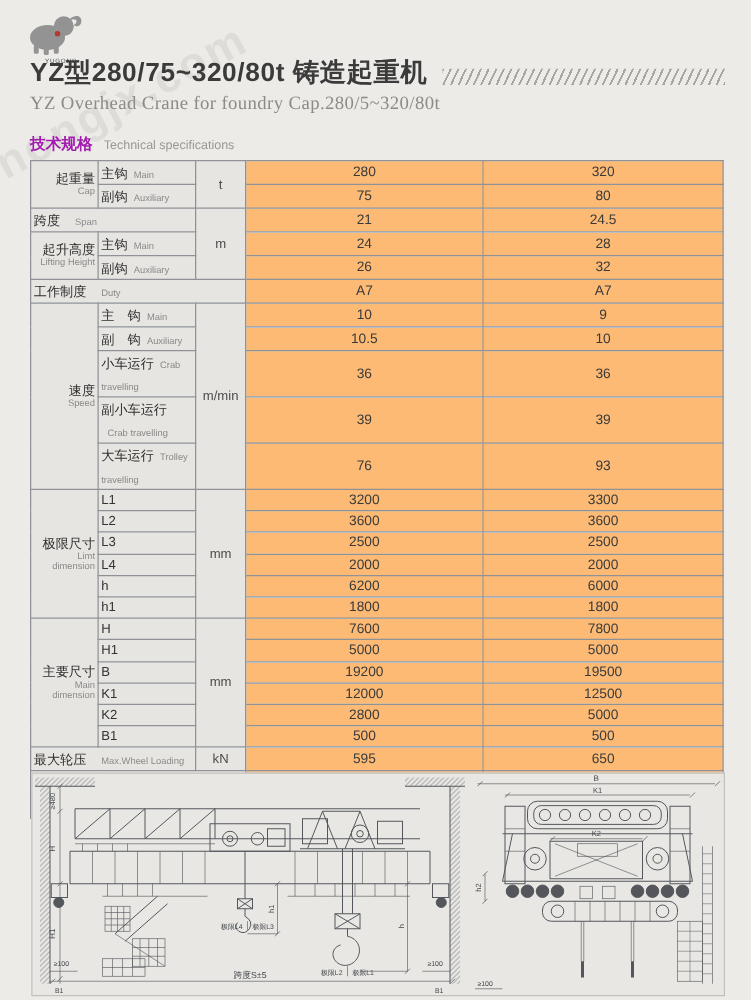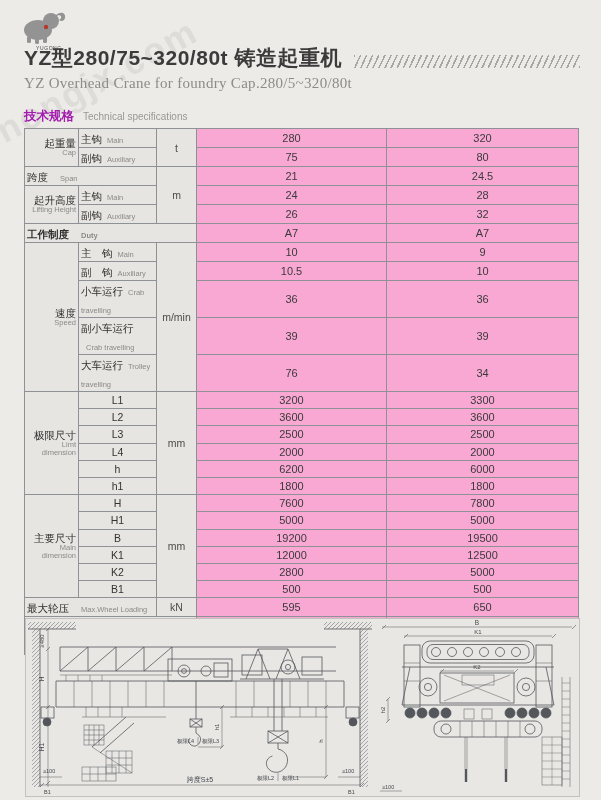--- a/index.html
+++ b/index.html
@@ -25,34 +25,34 @@
   .subtitle{position:absolute;left:24px;top:75px;font-family:"Liberation Serif",serif;
     font-weight:normal;font-size:15px;color:#8d8b88;letter-spacing:.3px;}
   .sec{position:absolute;left:24px;top:106px;}
   .sec .cn{font-size:12.5px;font-weight:bold;color:#a21caf;}
   .sec .en{font-size:10px;color:#9a9894;margin-left:9px;}
   
   table.spec{position:absolute;left:24px;top:128px;width:554px;
     border-collapse:collapse;table-layout:fixed;border:1.5px solid #6f7377;}
   table.spec td{border:1px solid #8e9296;padding:0 2px;height:16.2px;overflow:hidden;vertical-align:middle;}
   td.group,td.sub,td.subc,td.unit,td.wide2,td.wide3{background:#e7e5e1;}
-  td.val{background:#f9a8d4;text-align:center;font-size:11px;color:#3a3a3a;}
+  td.val{background:#fdba74;text-align:center;font-size:11px;color:#3a3a3a;}
   td.val.small{font-size:9.5px;}
   td.group{text-align:right;}
   td.group .cn{display:block;font-size:10.5px;color:#2e2e2e;line-height:11px;}
   td.group .en{display:block;font-size:7.5px;color:#8a8a8a;line-height:8px;}
   td.sub{padding-left:5px;margin-left:32px;}
   td.sub .cn{font-size:10.5px;color:#2e2e2e;}
   td.sub .en{font-size:7.5px;color:#8a8a8a;margin-left:5px;}
-  td.subc{text-align:center;font-size:10.5px;color:#333;}
+  td.subc{text-align:left;font-size:10.5px;color:#333;}
   td.unit{text-align:center;font-size:10.5px;color:#4c4c4c;}
   td.wide2 .cn,td.wide3 .cn{font-size:10.5px;color:#2e2e2e;}
   td.wide2 .en,td.wide3 .en{font-size:7.5px;color:#8a8a8a;margin-left:12px;}
   td.wide2{padding-left:10px;}
-  td.wide3{padding-left:10px;font-weight:bold;}
+  td.wide3{padding-left:10px;}
   
   .drawpanel{position:absolute;left:25px;top:618px;width:553px;height:177px;
     background:#e9e7e4;border:1px solid #c4c1bc;display:flex;}
   svg text{font-family:"Liberation Sans",sans-serif;fill:#43474c;}
 </style>
 </head>
 <body>
 
 <div class="watermark" id="wm1">nongjx.com</div>
 <div class="watermark" id="wm2">nongjx.com</div>
@@ -151,21 +151,21 @@
         <td class="val">36</td>
       </tr>
       <tr>
         <td class="sub"><span class="cn">副小车运行</span><span class="en">Crab travelling</span></td>
         <td class="val">39</td>
         <td class="val">39</td>
       </tr>
       <tr>
         <td class="sub"><span class="cn">大车运行</span><span class="en">Trolley travelling</span></td>
         <td class="val">76</td>
-        <td class="val">34</td>
+        <td class="val">93</td>
       </tr>
       <tr>
         <td rowspan="6" class="group">
           <span class="cn">极限尺寸</span>
           <span class="en">Limt dimension</span>
         </td>
         <td class="subc">L1</td>
         <td rowspan="6" class="unit">mm</td>
         <td class="val">3200</td>
         <td class="val">3300</td>

